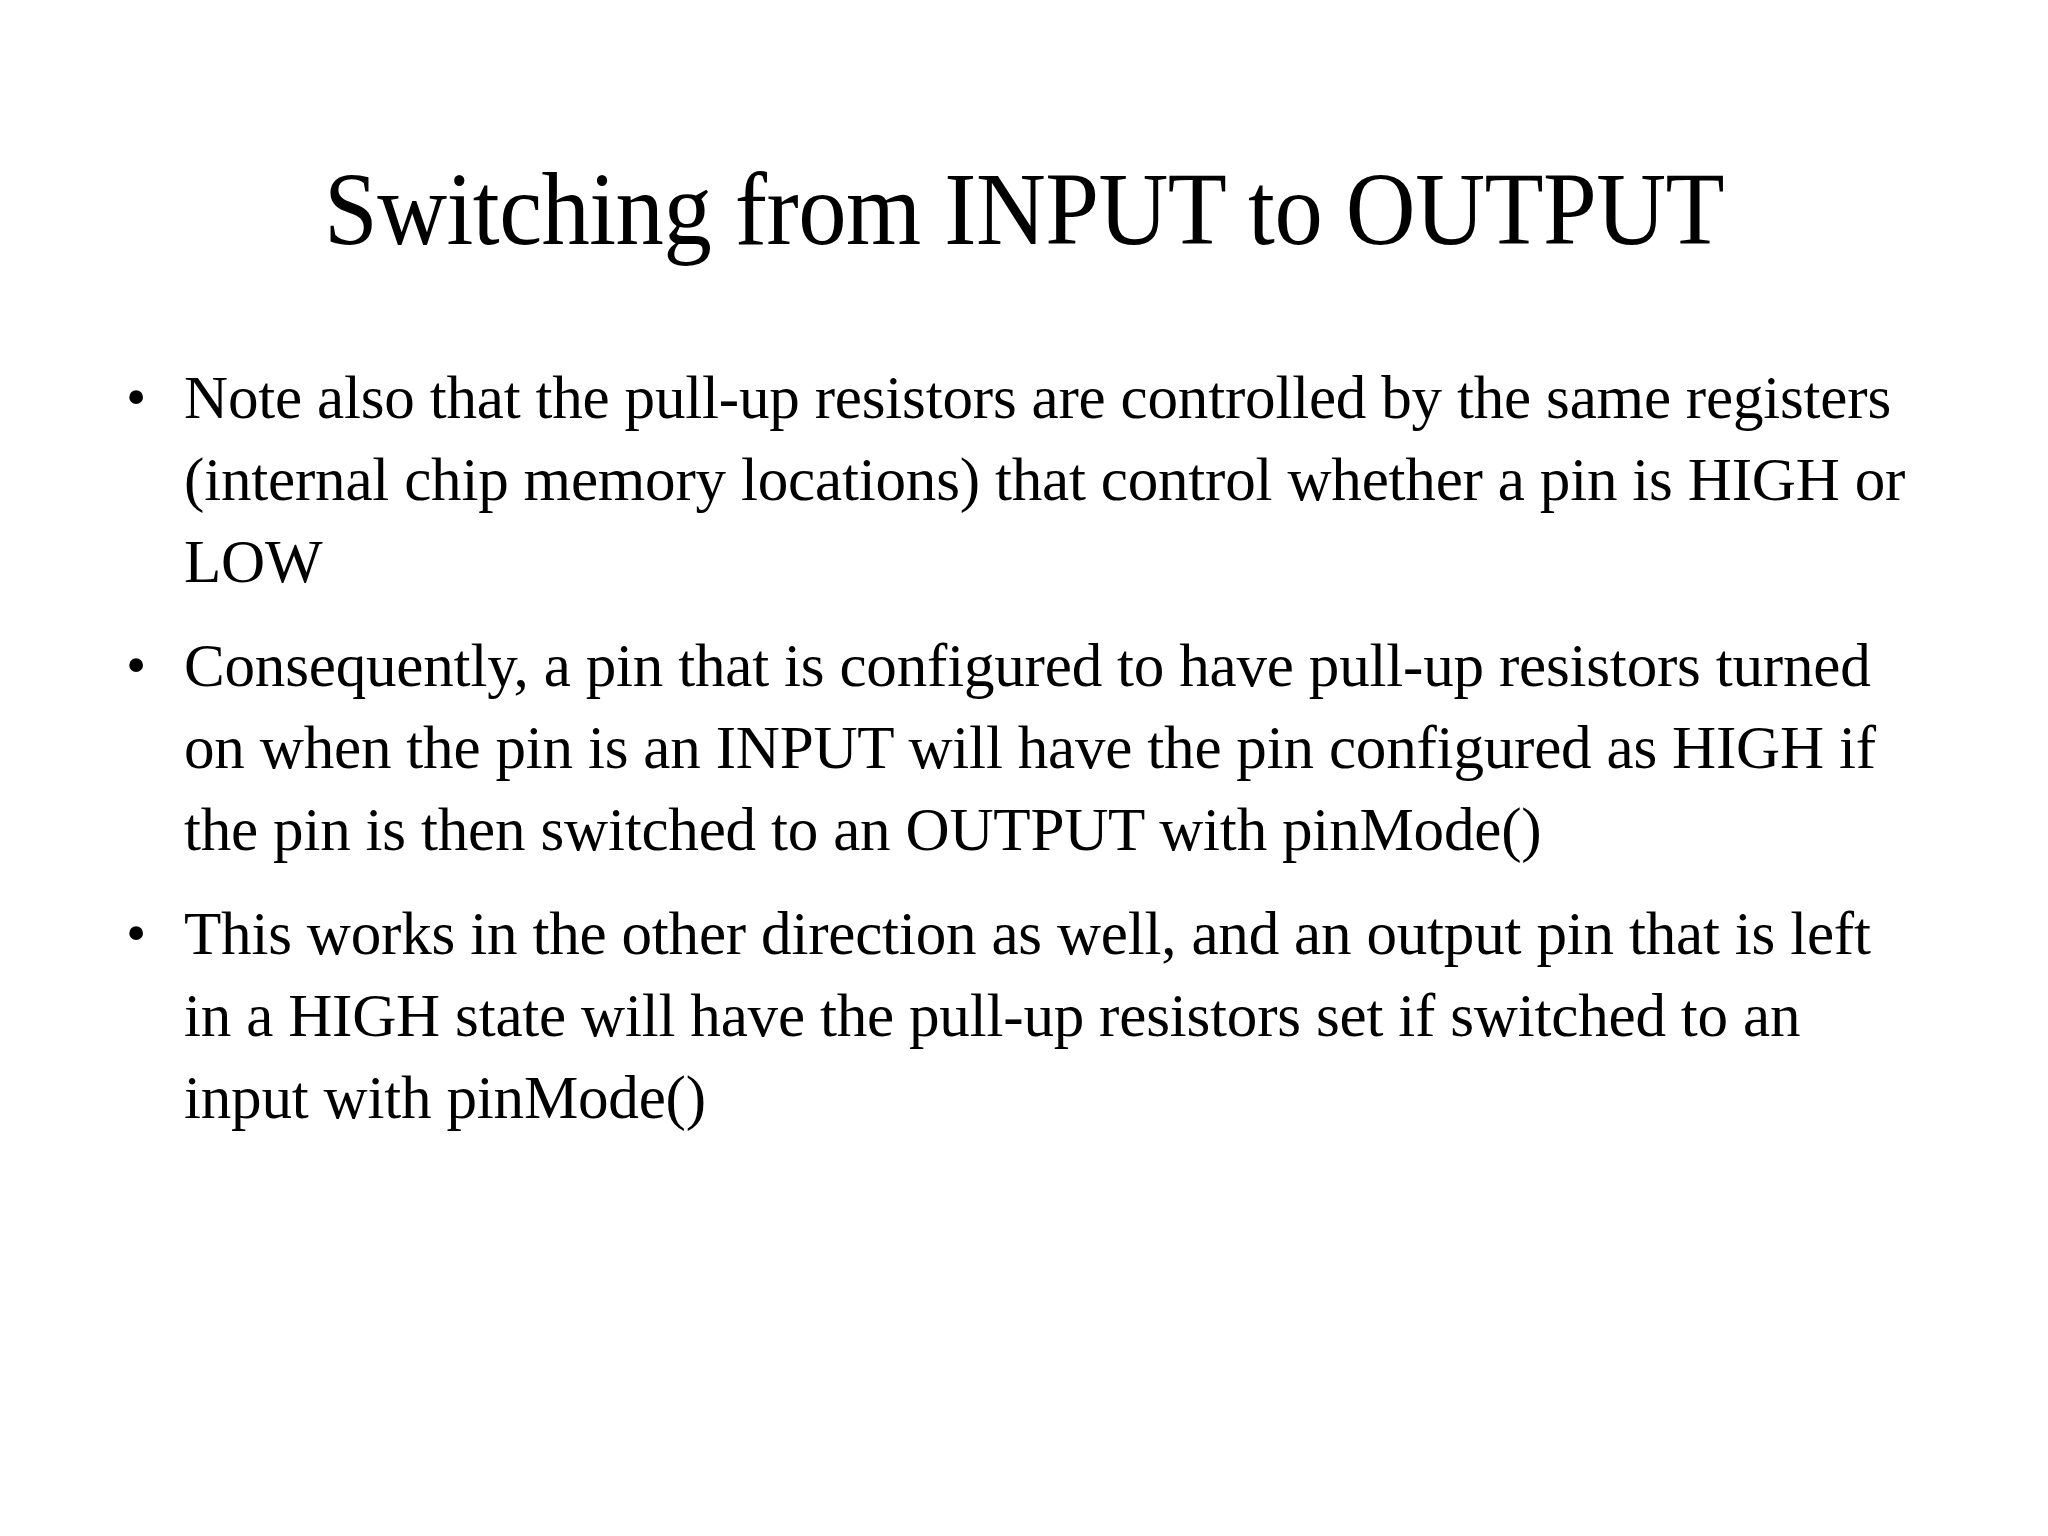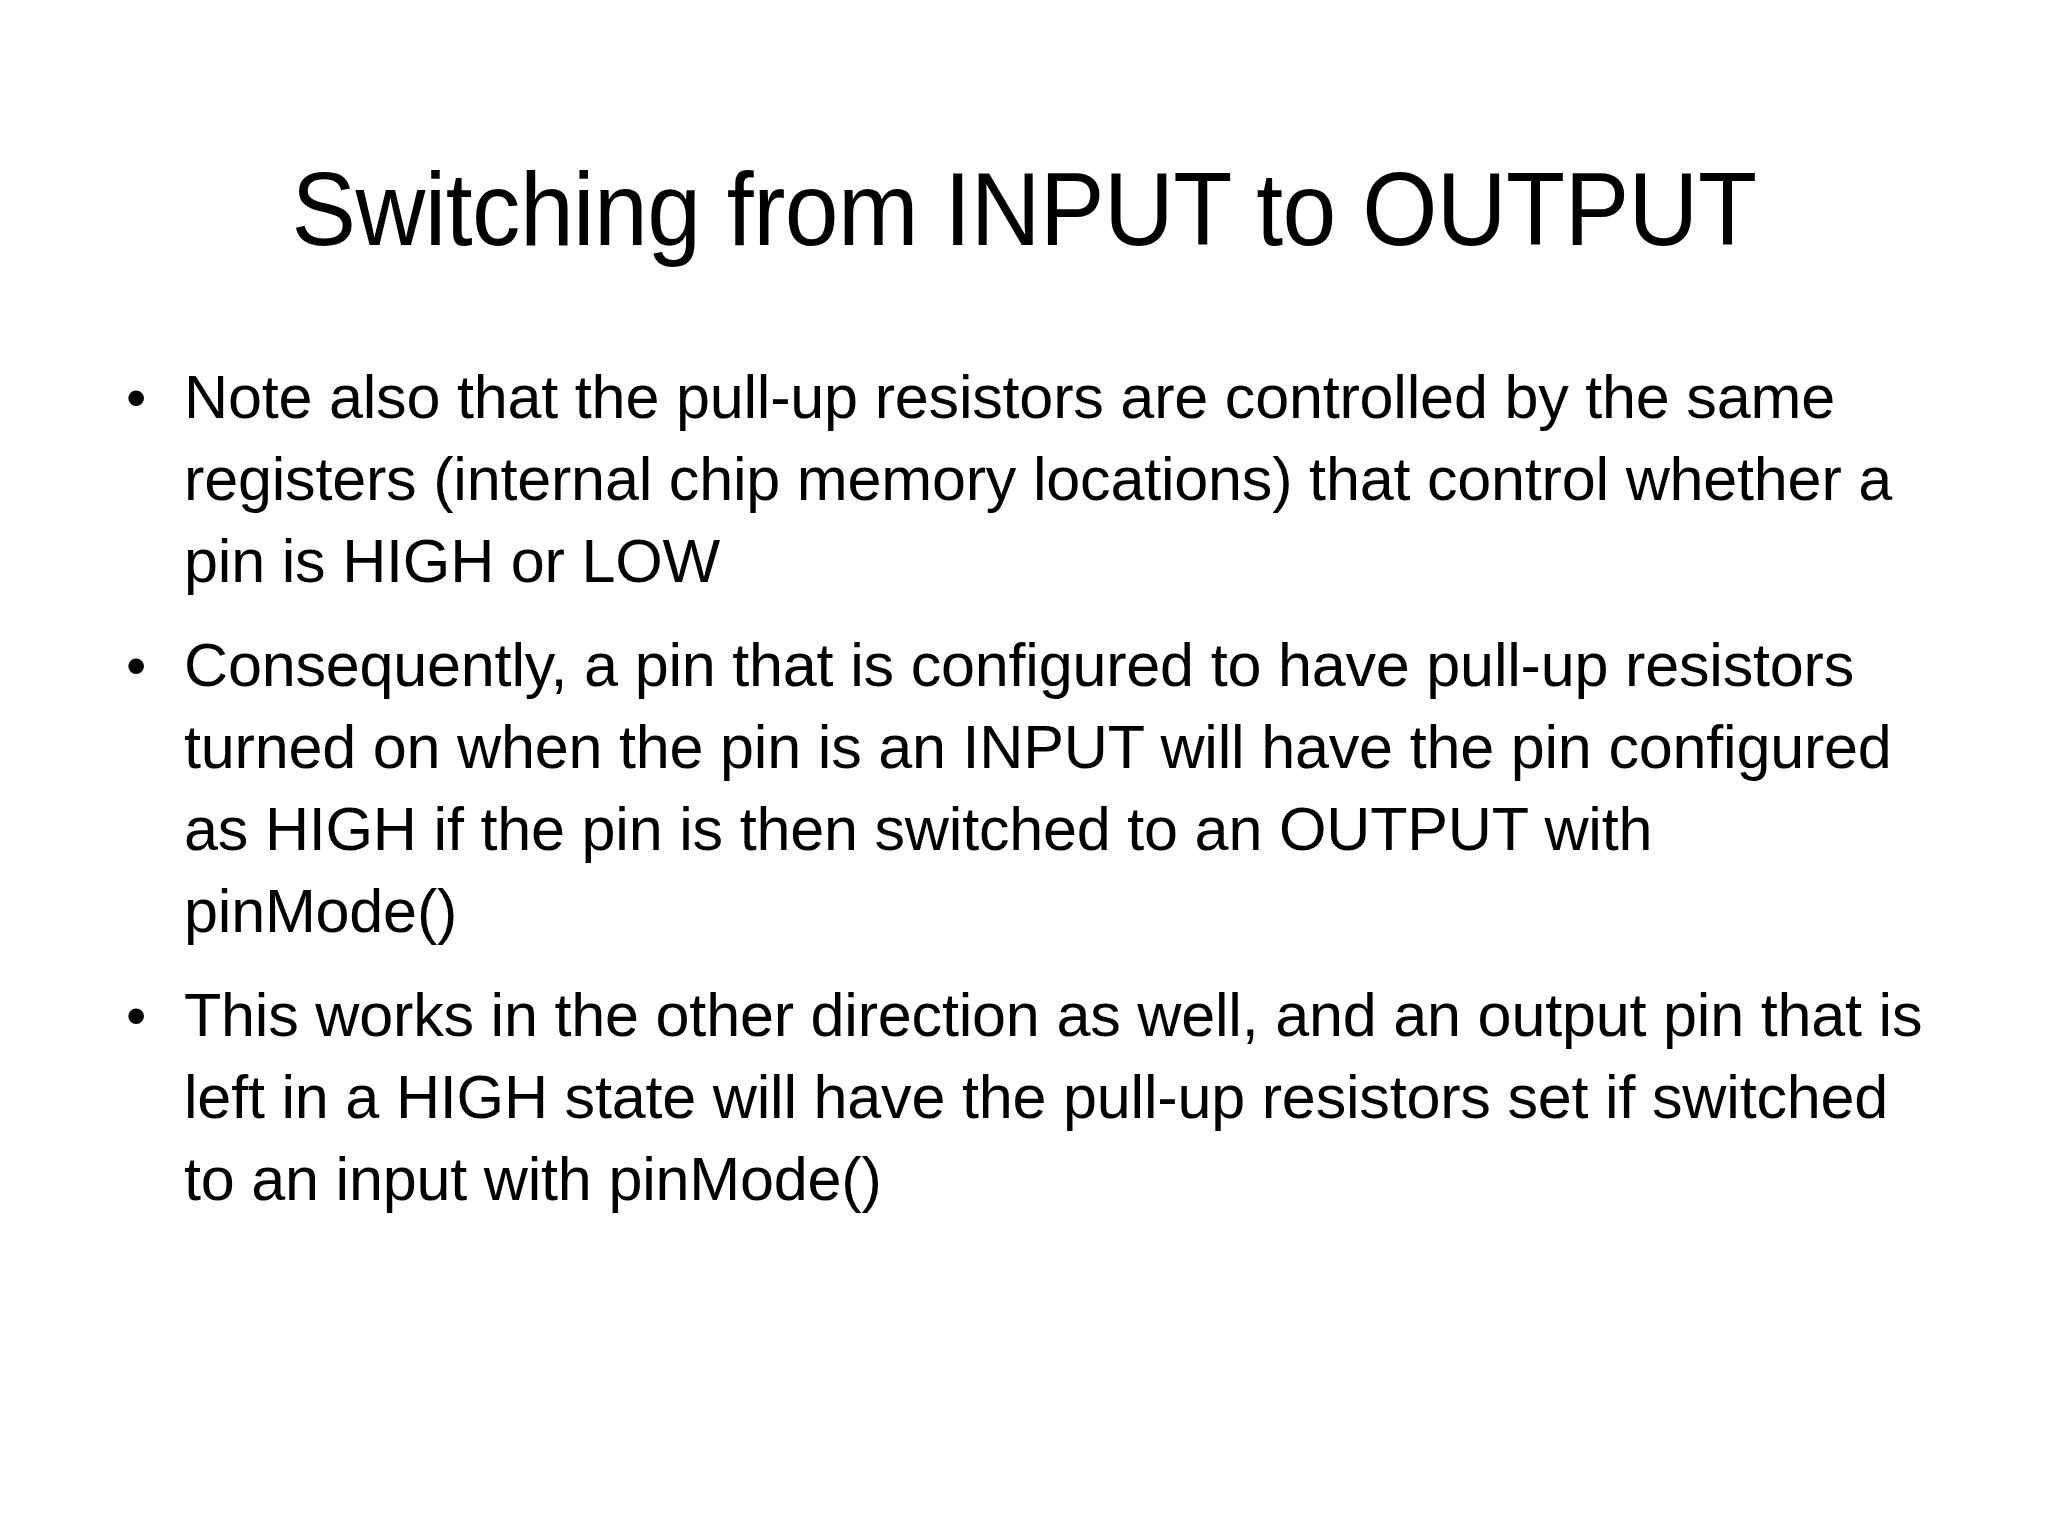--- a/index.html
+++ b/index.html
@@ -7,21 +7,21 @@
     padding: 0;
     background: #ffffff;
   }
 
   #slide {
     position: relative;
     width: 2048px;
     height: 1292px;
     background: #ffffff;
     overflow: hidden;
-    font-family: Liberation Sans, sans-serif;
+    font-family: Liberation Serif, serif;
     color: #000000;
     border-radius: 7px;
   }
 
   
   #slide-title {
     position: absolute;
     left: 0;
     top: 84px;
     width: 2048px;

